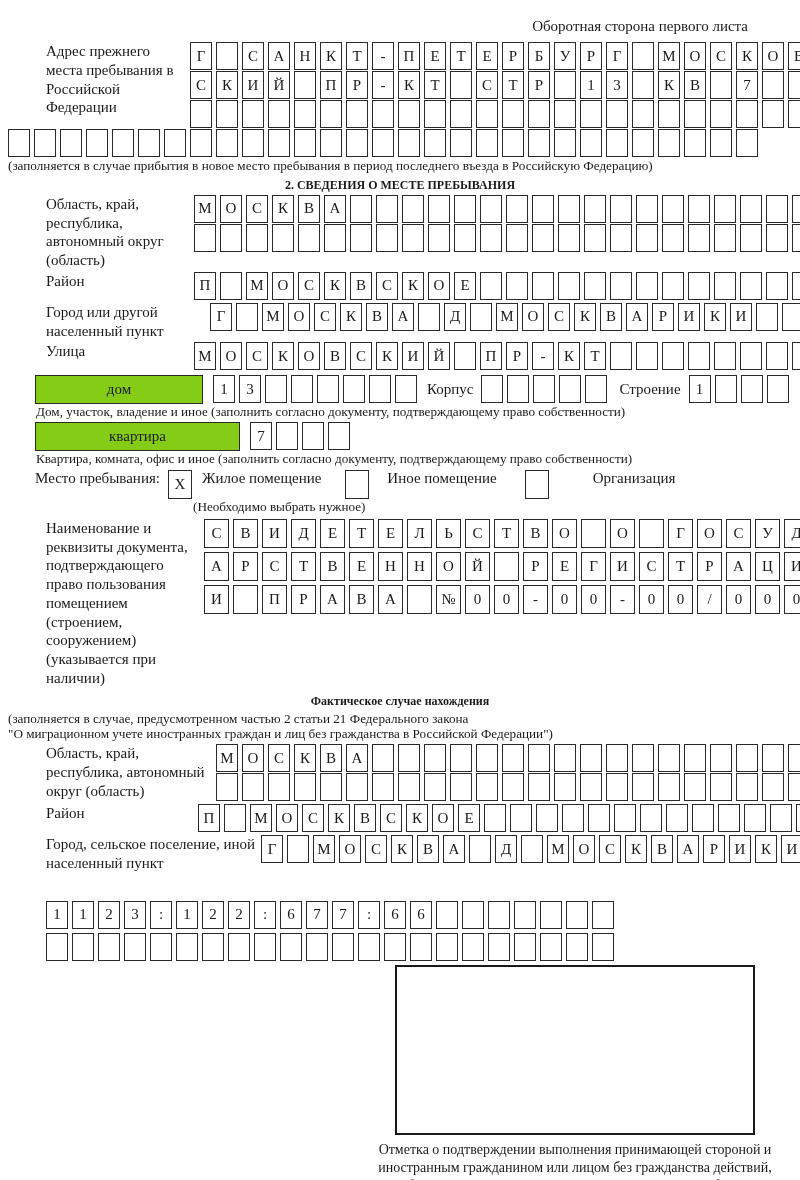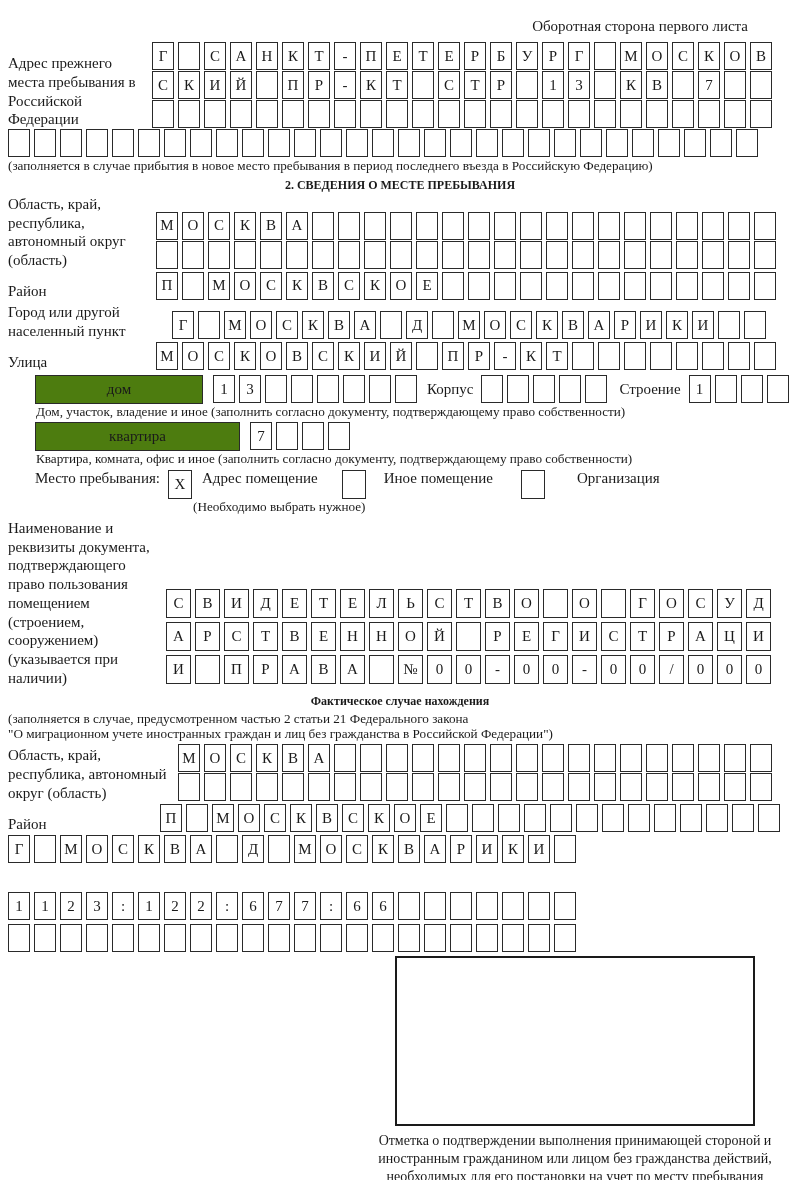--- a/index.html
+++ b/index.html
@@ -2,21 +2,21 @@
 <html><head>
 <meta charset="utf-8">
 <style>
   html,body{margin:0;padding:0;background:#ffffff;}
   body{
     width:800px;height:1180px;overflow:hidden;
     font-family:"Liberation Serif","DejaVu Serif",serif;
     color:#1a1a1a;box-sizing:border-box;padding:8px;
   }
   .corner{ text-align:right; padding-right:44px; margin-top:10px; font-size:15px; height:18px;}
-  .field{display:flex;align-items:flex-end;}
+  .field{display:flex;align-items:flex-start;margin-left:38px;}
   .flabel{flex:none;font-size:15px;line-height:1.25;}
   .flabel.w144{width:144px;}
   .flabel.w148{width:148px;}
   .flabel.w158{width:158px;}
   .flabel.w170{width:170px;}
   .flabel.w152{width:152px;}
   .flabel.w215{width:215px;}
   .grid{flex:1;}
   .boxrow{display:flex;gap:4px;margin-bottom:1px;}
   .cell{
@@ -26,21 +26,21 @@
   }
   .doc .boxrow{gap:4px;margin-bottom:4px;}
   .doc .cell{width:25px;height:29px;}
   .cad .boxrow{margin-bottom:4px;}
   .note{font-size:13.2px;line-height:1.2;}
   .note.center{text-align:left;}
   .note.left{margin-left:28px;}
   .heading{font-weight:bold;font-size:12px;text-align:center;}
   .widebox{
     flex:none;box-sizing:border-box;border:1.7px solid #2a2a2a;height:29px;
-    display:flex;align-items:center;justify-content:center;font-size:15px;background:#4d7c0f;
+    display:flex;align-items:center;justify-content:center;font-size:15px;background:#84cc16;
   }
   .inline-lbl{font-size:15px;white-space:nowrap;display:flex;align-items:center;height:29px;}
   .hrow{display:flex;align-items:flex-start;margin-left:27px;}
   .chk{
     flex:none;width:24px;height:29px;box-sizing:border-box;border:1.7px solid #2a2a2a;
     display:flex;align-items:center;justify-content:center;font-size:15px;
   }
   .stay{display:flex;align-items:flex-start;margin-left:27px;margin-top:3px;}
   .stay .lbl{font-size:15px;}
   .stamp{
@@ -367,25 +367,25 @@
       <div class="cell"></div>
       <div class="cell"></div>
       <div class="cell"></div>
     </div>
 </div>
 <div class="note left">Квартира, комната, офис и иное (заполнить согласно документу, подтверждающему право собственности)</div>
 
 <div class="stay">
   <span class="lbl">Место пребывания:</span>
   <span class="chk" style="margin-left:8px;">X</span>
-  <span class="lbl" style="margin-left:10px;">Адрес помещение</span>
+  <span class="lbl" style="margin-left:10px;">Жилое помещение</span>
   <span class="chk" style="margin-left:24px;"></span>
   <span class="lbl" style="margin-left:18px;">Иное помещение</span>
   <span class="chk" style="margin-left:28px;"></span>
-  <span class="lbl" style="margin-left:32px;">Организация</span>
+  <span class="lbl" style="margin-left:44px;">Организация</span>
 </div>
 <div class="note" style="margin-left:185px;">(Необходимо выбрать нужное)</div>
 
 <div class="field doc mt4">
   <div class="flabel w158">Наименование и реквизиты документа, подтверждающего право пользования помещением (строением, сооружением) (указывается при наличии)</div>
   <div class="grid">
     <div class="boxrow">
         <div class="cell">С</div>
         <div class="cell">В</div>
         <div class="cell">И</div>
@@ -543,20 +543,21 @@
         <div class="cell"></div>
         <div class="cell"></div>
         <div class="cell"></div>
         <div class="cell"></div>
         <div class="cell"></div>
       </div>
   </div>
 </div>
 
 <div class="field mt2">
+  <div class="flabel w215">Город, сельское поселение, иной населенный пункт</div>
   <div class="grid">
     <div class="boxrow">
         <div class="cell">Г</div>
         <div class="cell"></div>
         <div class="cell">М</div>
         <div class="cell">О</div>
         <div class="cell">С</div>
         <div class="cell">К</div>
         <div class="cell">В</div>
         <div class="cell">А</div>

